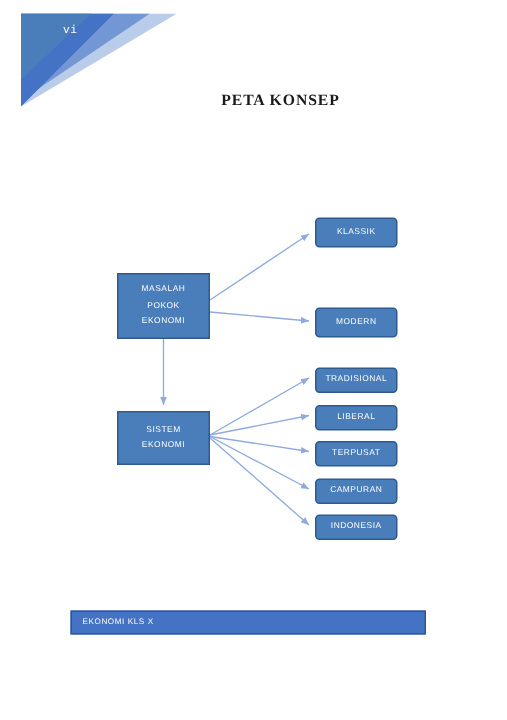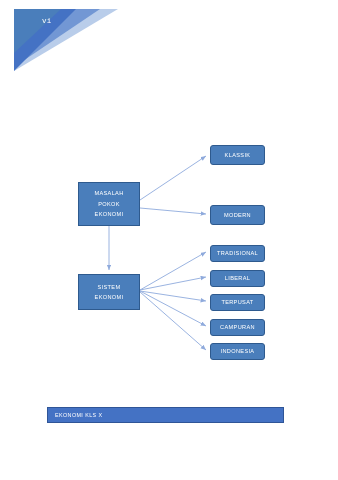--- a/index.html
+++ b/index.html
@@ -123,20 +123,21 @@
   <div id="corner-banner">
     <svg width="104" height="62" viewBox="0 0 104 62" xmlns="http://www.w3.org/2000/svg">
       <polygon points="0,0 104,0 0,62" fill="#b9cdea"></polygon>
       <polygon points="0,0 86,0 0,58" fill="#7297d4"></polygon>
       <polygon points="0,0 62,0 0,62" fill="#4472c4"></polygon>
       <polygon points="0,0 47,0 0,44" fill="#4a7ebb"></polygon>
     </svg>
   </div>
   <div id="page-number">vi</div>
 
+  <div id="doc-title">PETA KONSEP</div>
 
   <div id="diagram">
 
     <svg id="connectors" viewBox="0 0 338 480" xmlns="http://www.w3.org/2000/svg">
       <defs>
         <marker id="ah" markerWidth="7" markerHeight="7" refX="6" refY="2.5" orient="auto" markerUnits="strokeWidth">
           <path d="M0,0 L6,2.5 L0,5 z" fill="#8faadc"></path>
         </marker>
       </defs>
       <g stroke="#8faadc" stroke-width="0.9" fill="none" marker-end="url(#ah)">

